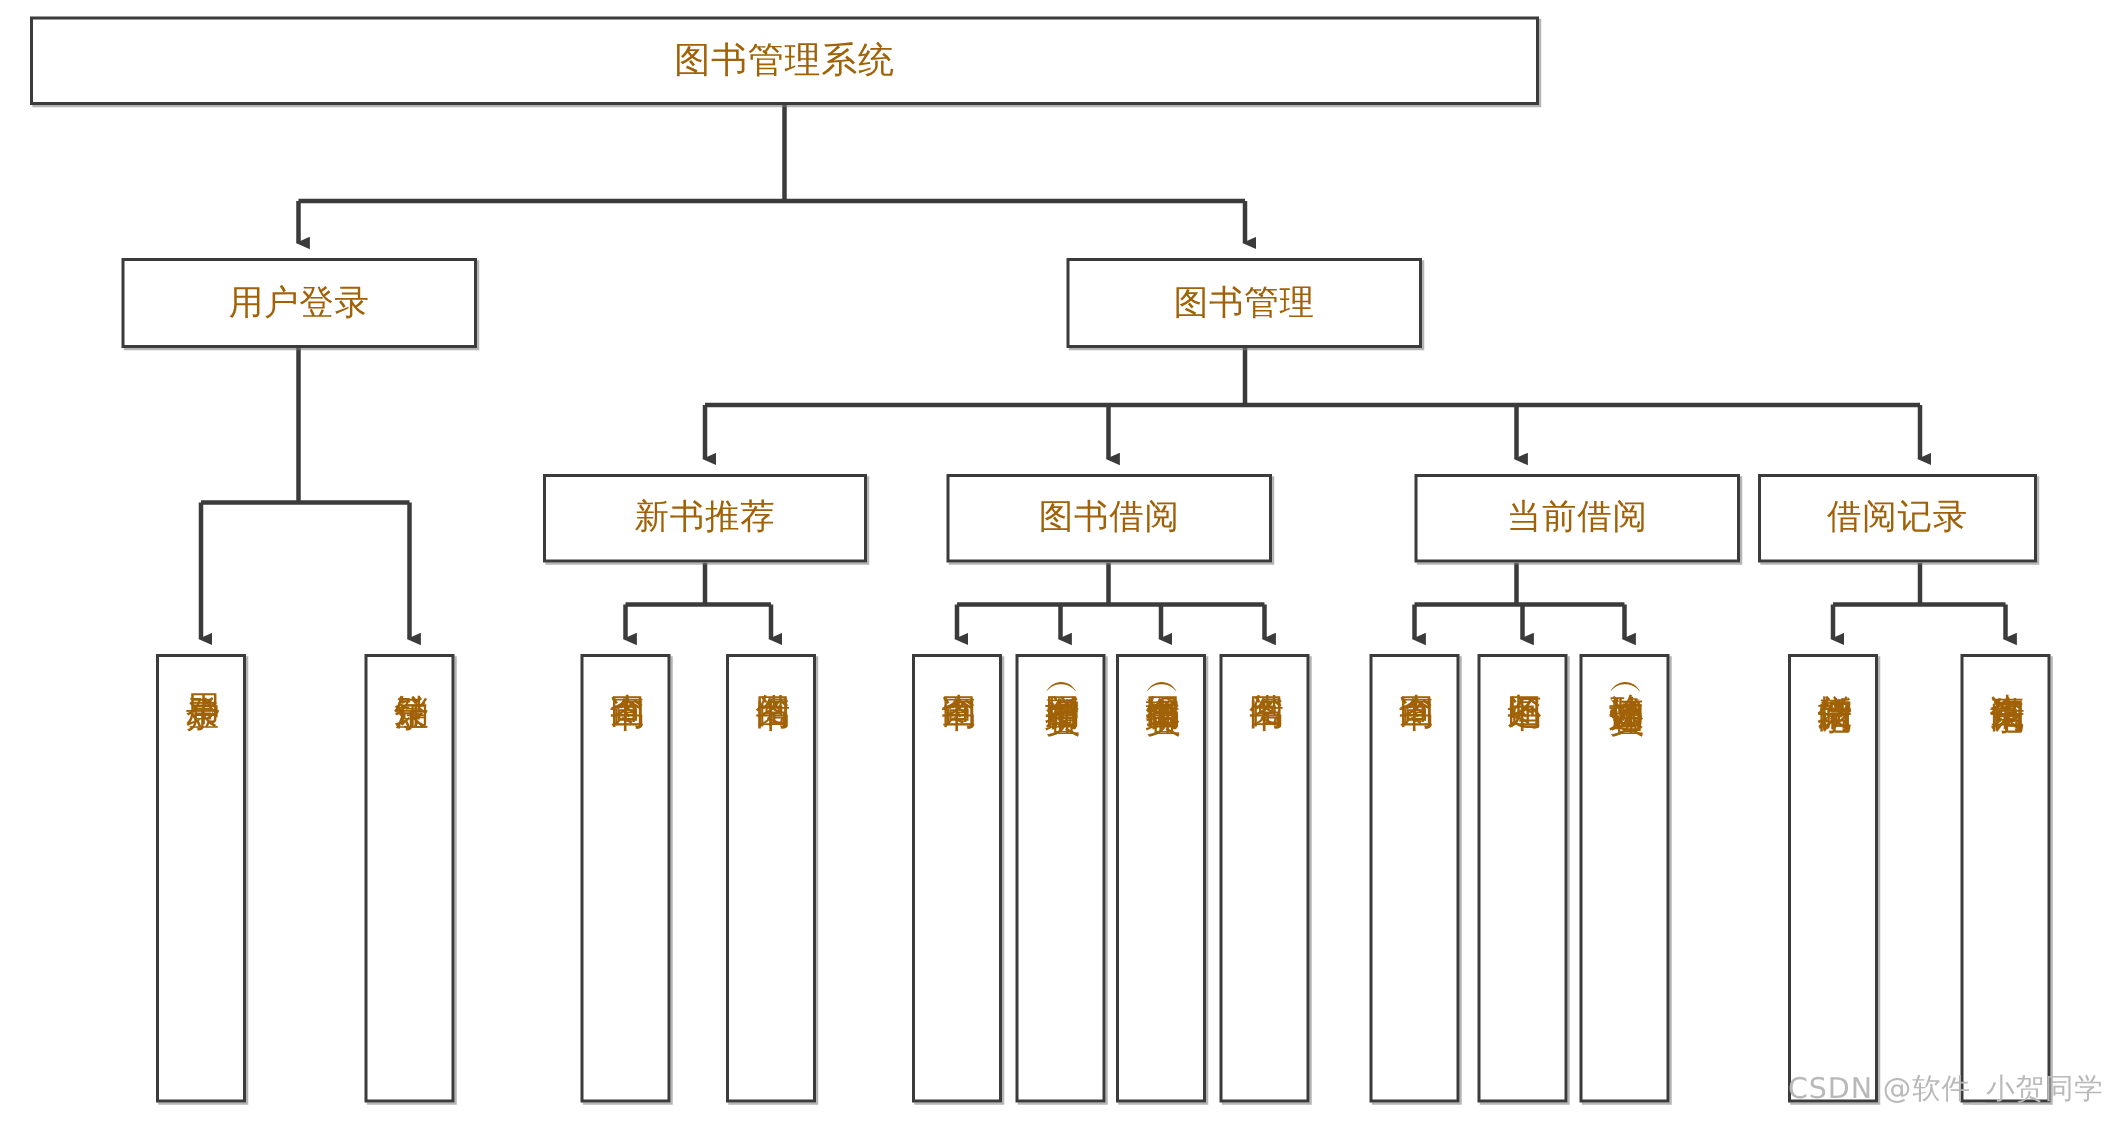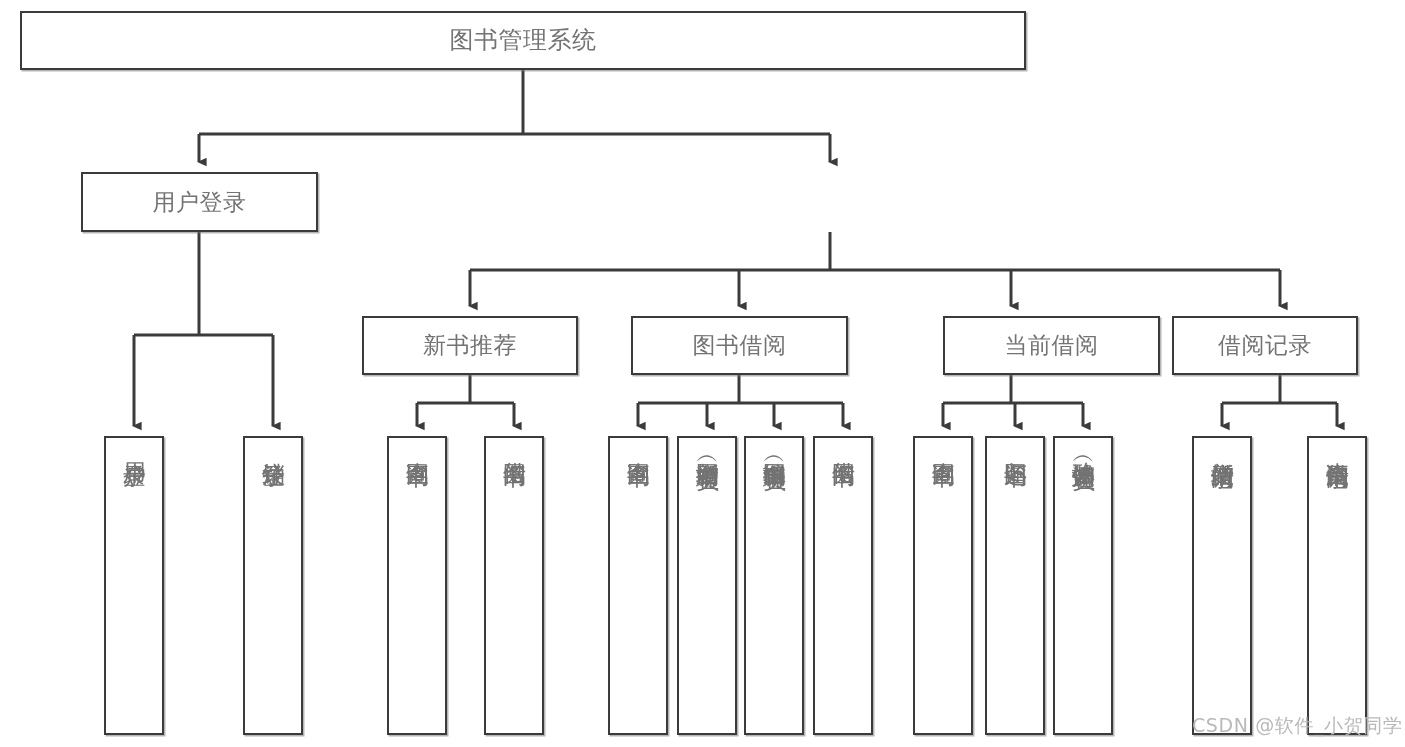--- a/index.html
+++ b/index.html
@@ -31,21 +31,21 @@
     box-sizing: border-box;
     background: #ffffff;
     border: 2px solid #3b3b3b;
     box-shadow: 1.5px 1.5px 0 rgba(120,120,120,0.55);
     display: flex;
     align-items: center;
     justify-content: center;
     z-index: 2;
   }
   .node-label {
-    color: #737373;
+    color: #a16207;
     font-size: 23px;
     line-height: 1.22;
     letter-spacing: 0.5px;
     white-space: nowrap;
     text-align: right;
   }
   .node.root .node-label { font-size: 24px; }
   .node.leaf {
     align-items: flex-start;
     justify-content: center;
@@ -131,20 +131,23 @@
   </svg>
 
   <div class="node root" style="left:20px; top:11px; width:1006px; height:59px;">
     <span class="node-label">图书管理系统</span>
   </div>
 
   <div class="node" style="left:81px; top:172px; width:237px; height:60px;">
     <span class="node-label">用户登录</span>
   </div>
 
+  <div class="node" style="left:711px; top:172px; width:237px; height:60px;">
+    <span class="node-label">图书管理</span>
+  </div>
 
   <div class="node" style="left:631px; top:316px; width:217px; height:59px;">
     <span class="node-label">图书借阅</span>
   </div>
 
   <div class="node" style="left:362px; top:316px; width:216px; height:59px;">
     <span class="node-label">新书推荐</span>
   </div>
 
   <div class="node" style="left:903px; top:316px; width:217px; height:59px;margin-left:40px;">

